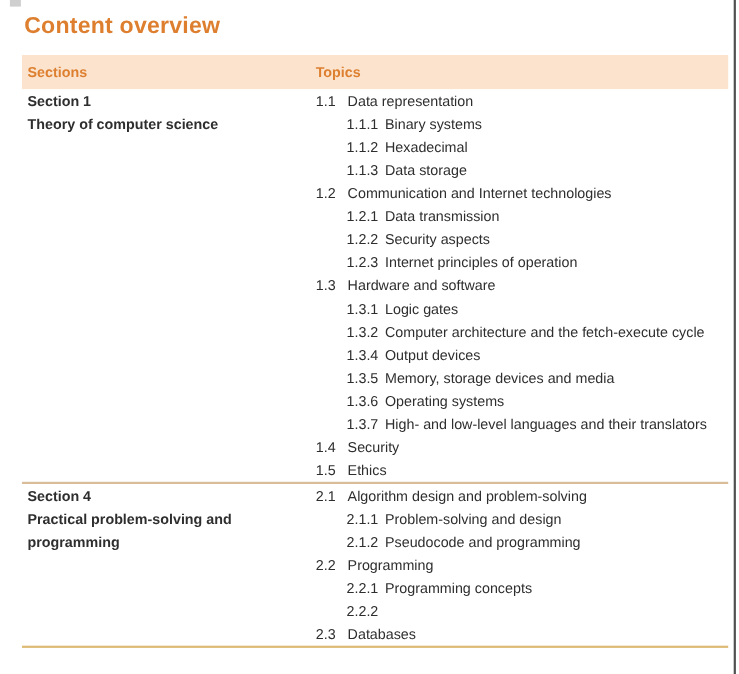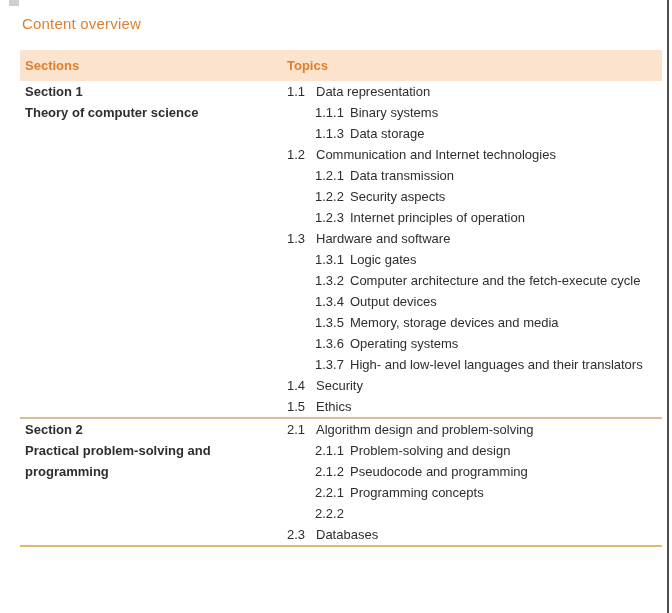--- a/index.html
+++ b/index.html
@@ -20,21 +20,21 @@
   .corner-artifact{
     position:absolute;left:9px;top:0;width:10px;height:6px;
     background:#cfcfcf;
   }
   .right-edge-line{
     position:absolute;left:667px;top:0;width:2px;height:613px;
     background:var(--edge-line);
   }
   h1.page-title{
     margin:0;padding:11px 0 0 22px;
-    font-size:15px;line-height:25px;font-weight:normal;
+    font-size:21px;line-height:25px;font-weight:bold;
     color:var(--accent-orange);
     letter-spacing:0.2px;
   }
   .content-table{
     margin:14px 0 16px 20px;
     width:642px;
   }
   .thead{
     display:grid;grid-template-columns:267px 1fr;align-items:center;
     height:31px;background:var(--header-band-bg);
@@ -87,20 +87,24 @@
   <div class="topic-row level-1">
     <span class="topic-number">1.1</span>
     <span class="topic-label">Data representation</span>
   </div>
 
   <div class="topic-row level-2">
     <span class="topic-number">1.1.1</span>
     <span class="topic-label">Binary systems</span>
   </div>
 
+  <div class="topic-row level-2">
+    <span class="topic-number">1.1.2</span>
+    <span class="topic-label">Hexadecimal</span>
+  </div>
 
   <div class="topic-row level-2">
     <span class="topic-number">1.1.3</span>
     <span class="topic-label">Data storage</span>
   </div>
 
   <div class="topic-row level-1">
     <span class="topic-number">1.2</span>
     <span class="topic-label">Communication and Internet technologies</span>
   </div>
@@ -163,39 +167,43 @@
 
   <div class="topic-row level-1">
     <span class="topic-number">1.5</span>
     <span class="topic-label">Ethics</span>
   </div>
 </div>
   </div>
 
   <div class="section-row">
     <div class="cell-left">
-      <div class="section-name">Section 2</div>
+      <div class="section-name">Section 4</div>
       <div class="section-desc">Practical problem-solving and programming</div>
     </div>
     <div class="cell-right">
   <div class="topic-row level-1">
     <span class="topic-number">2.1</span>
     <span class="topic-label">Algorithm design and problem-solving</span>
   </div>
 
   <div class="topic-row level-2">
     <span class="topic-number">2.1.1</span>
     <span class="topic-label">Problem-solving and design</span>
   </div>
 
   <div class="topic-row level-2">
     <span class="topic-number">2.1.2</span>
     <span class="topic-label">Pseudocode and programming</span>
   </div>
 
+  <div class="topic-row level-1">
+    <span class="topic-number">2.2</span>
+    <span class="topic-label">Programming</span>
+  </div>
 
   <div class="topic-row level-2">
     <span class="topic-number">2.2.1</span>
     <span class="topic-label">Programming concepts</span>
   </div>
 
   <div class="topic-row level-2">
     <span class="topic-number">2.2.2</span>
   </div>
 

